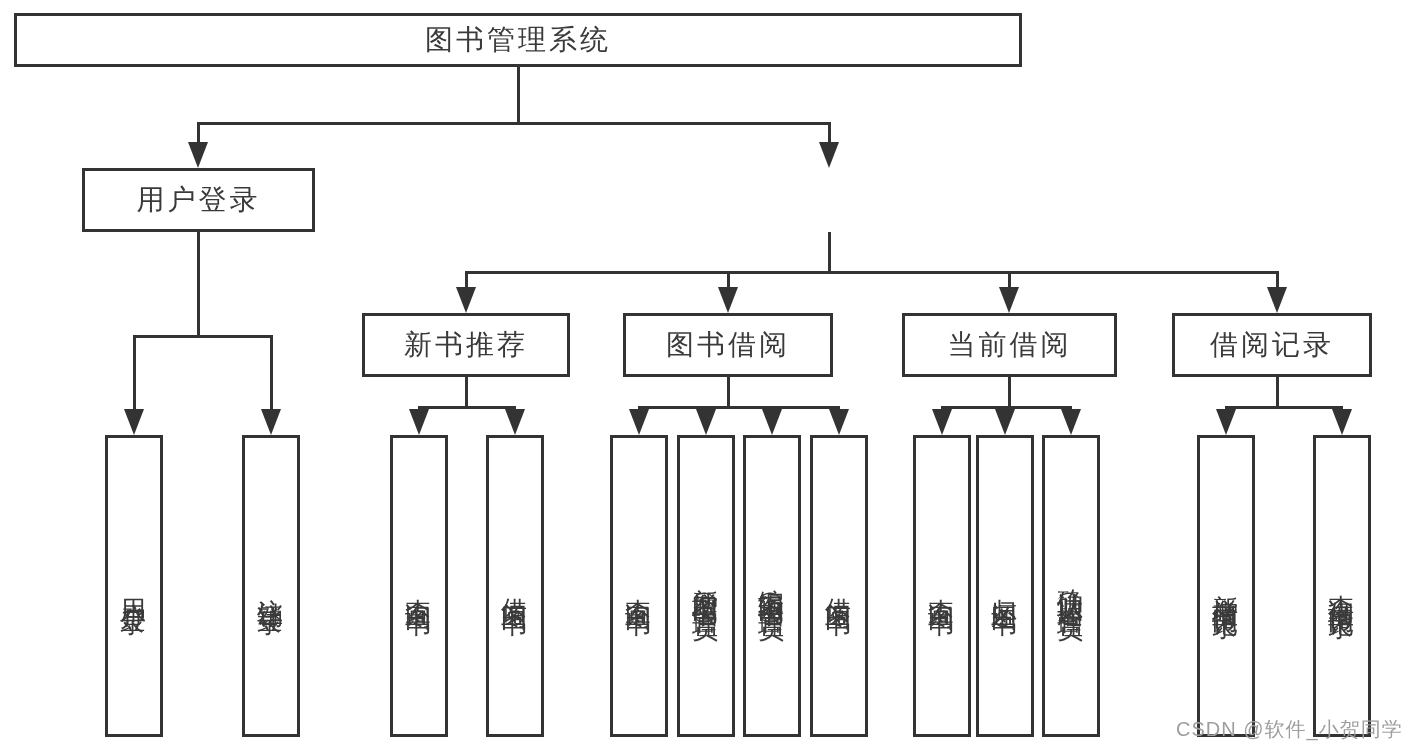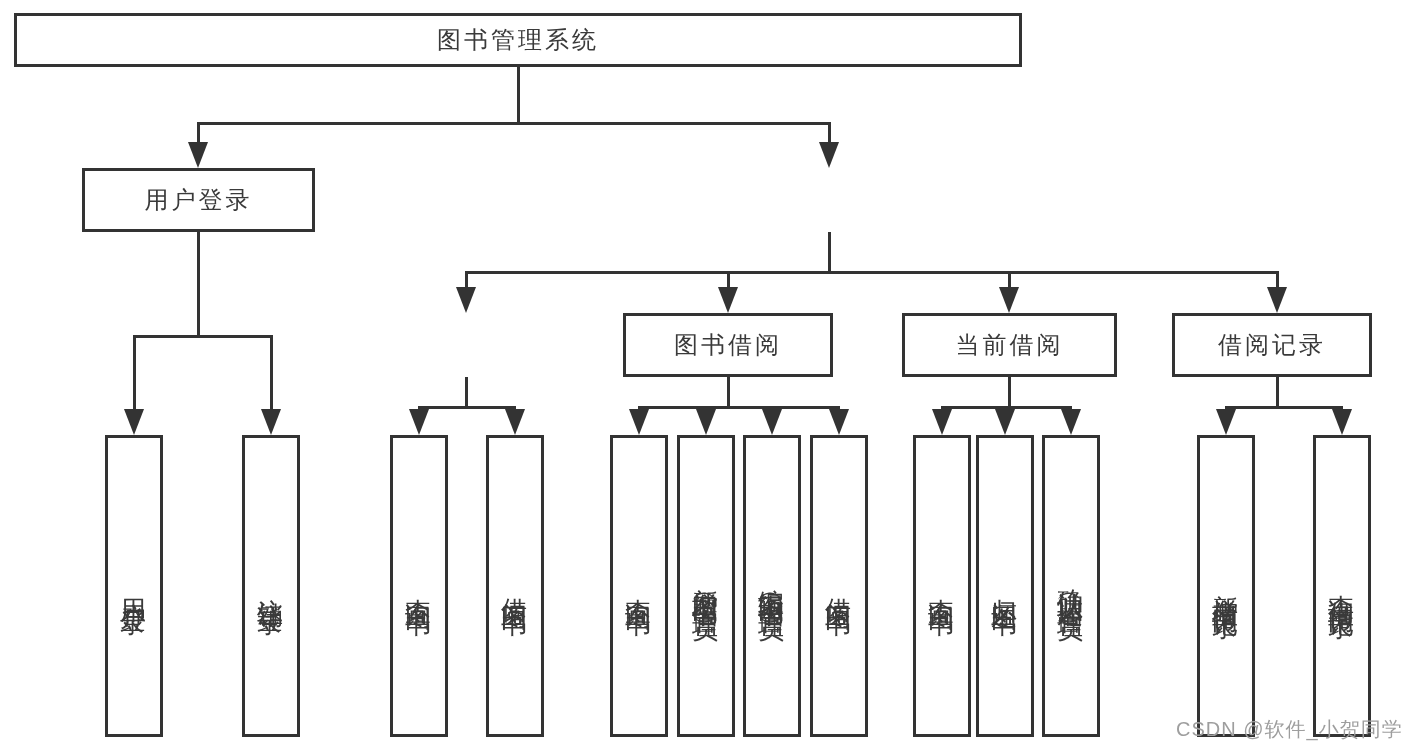--- a/index.html
+++ b/index.html
@@ -4,21 +4,21 @@
 <style>
   html,body{margin:0;padding:0;background:#ffffff;}
   #stage{
     position:relative;width:1405px;height:747px;background:#ffffff;overflow:hidden;
     font-family:"Liberation Sans", sans-serif;color:#333333;
   }
   .bx{
     position:absolute;box-sizing:border-box;background:#ffffff;
     border:3px solid #333333;display:flex;align-items:center;justify-content:center;
   }
-  .hz .lbl{font-size:24px;letter-spacing:3px;color:#3a3a3a;}
+  .hz .lbl{font-size:28px;letter-spacing:3px;color:#3a3a3a;}
   .vt{writing-mode:vertical-rl;}
   .vt .lbl{font-size:26px;letter-spacing:4px;color:#3a3a3a;}
   .vl{position:absolute;width:3px;background:#333333;}
   .hl{position:absolute;height:3px;background:#333333;}
   .arr{
     position:absolute;width:0;height:0;
     border-left:10px solid transparent;border-right:10px solid transparent;
     border-top:26px solid #333333;
   }
   .wm{
@@ -32,20 +32,23 @@
 <div id="stage">
 
   <div class="bx hz" style="left:14px;top:13px;width:1008px;height:54px">
     <span class="lbl">图书管理系统</span>
   </div>
 
   <div class="bx hz" style="left:82px;top:168px;width:233px;height:64px">
     <span class="lbl">用户登录</span>
   </div>
 
+  <div class="bx hz" style="left:362px;top:313px;width:208px;height:64px">
+    <span class="lbl">新书推荐</span>
+  </div>
   <div class="bx hz" style="left:902px;top:313px;width:215px;height:64px">
     <span class="lbl">当前借阅</span>
   </div>
   <div class="bx hz" style="left:623px;top:313px;width:210px;height:64px">
     <span class="lbl">图书借阅</span>
   </div>
   <div class="bx hz" style="left:1172px;top:313px;width:200px;height:64px">
     <span class="lbl">借阅记录</span>
   </div>
 

